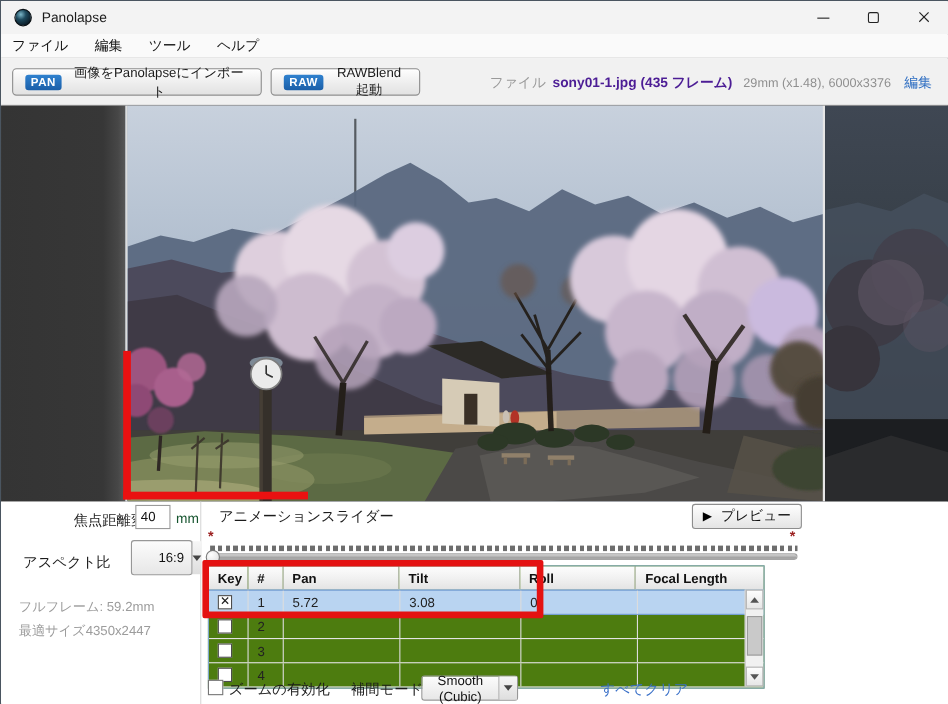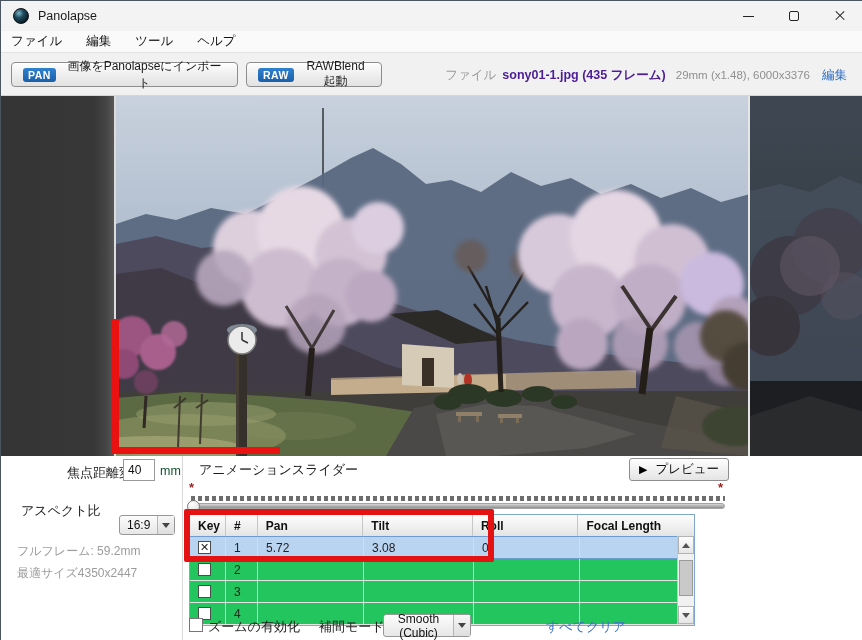--- a/index.html
+++ b/index.html
@@ -74,21 +74,21 @@
   .slider-star { position:absolute; top:24px; font-size:13px; font-weight:bold; color:#9c2222; }
   .star-l { left:6px; } .star-r { left:535px; }
   .slider-dashes { position:absolute; left:8px; top:40px; width:534px; height:5px;
     background:repeating-linear-gradient(90deg,#6d6d6d 0 4px,transparent 4px 7px); }
   .slider-groove { position:absolute; left:8px; top:47px; width:534px; height:6px; border:1px solid #a5a5a5; border-radius:3px;
     background:linear-gradient(#d6d6d6,#8f8f8f); }
   .slider-thumb { position:absolute; left:4px; top:44px; width:13px; height:13px; border-radius:50%;
     background:radial-gradient(circle at 35% 30%,#ffffff,#d9d9d9); border:1.5px solid #7a7a7a; z-index:5; }
 
   
-  .kf-table { position:absolute; left:6px; top:58px; width:506px; height:112px; border:1px solid #7fa8cc; background:#22c55e; }
+  .kf-table { position:absolute; left:6px; top:58px; width:506px; height:112px; border:1px solid #7fa8cc; background:#4d7c0f; }
   .t-header { display:flex; height:22px; }
   .th { background:linear-gradient(#fdfdfd,#ececec 70%,#e3e3e3); border-right:1px solid #c6c6c6; border-bottom:1px solid #b9b9b9;
     font-size:12px; font-weight:bold; color:#111; display:flex; align-items:center; padding-left:8px; }
   .th:last-child { border-right:none; }
   .t-body { position:relative; height:88px; }
   .t-row { display:flex; height:22px; border-bottom:1px solid #e4e4e4; }
   .td { font-size:12px; color:#222; display:flex; align-items:center; padding-left:8px; border-right:1px solid #dcdcdc; }
   .t-row.selected { background:#b9d4f1; border-top:1px solid #6f9bd1; border-bottom:1px solid #6f9bd1; height:23px; margin-top:-1px; }
   .kcell { justify-content:flex-start; }
   .kbox { width:13px; height:13px; border:1px solid #4c4c4c; background:#fff; display:flex; align-items:center; justify-content:center;
@@ -298,21 +298,21 @@
   <div class="anno-h"></div>
   <div class="anno-rect"></div>
 
   <div class="bottom">
 
     <div class="left-panel">
       <div class="lp-label" style="left:18px; top:8px;margin-left:48px;">焦点距離変換</div>
       <input class="lp-input" value="40" style="">
       <div class="lp-unit">mm</div>
       <div class="lp-label" style="left:20px; top:46px;">アスペクト比</div>
-      <div class="combo" style="left:118px; top:59px; width:56px; height:20px;">
+      <div class="combo" style="left:118px; top:35px; width:56px; height:32px;padding-left:17px;">
         <span class="val">16:9</span>
         <span class="arrow-box">
             <span class="tri-down"></span>
           </span>
       </div>
       <div class="lp-gray" style="left:16px; top:87px;">フルフレーム: 59.2mm</div>
       <div class="lp-gray" style="left:16px; top:109px;">最適サイズ4350x2447</div>
     </div>
 
     <div class="anim-panel">

